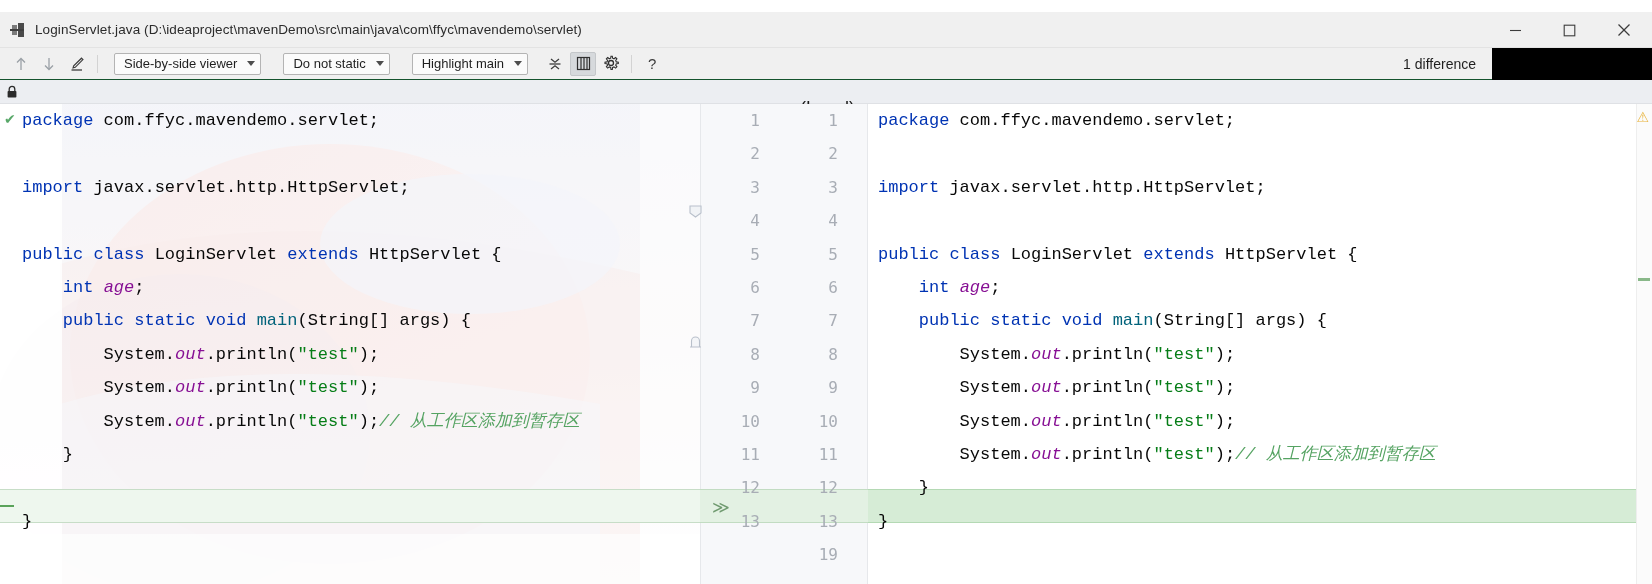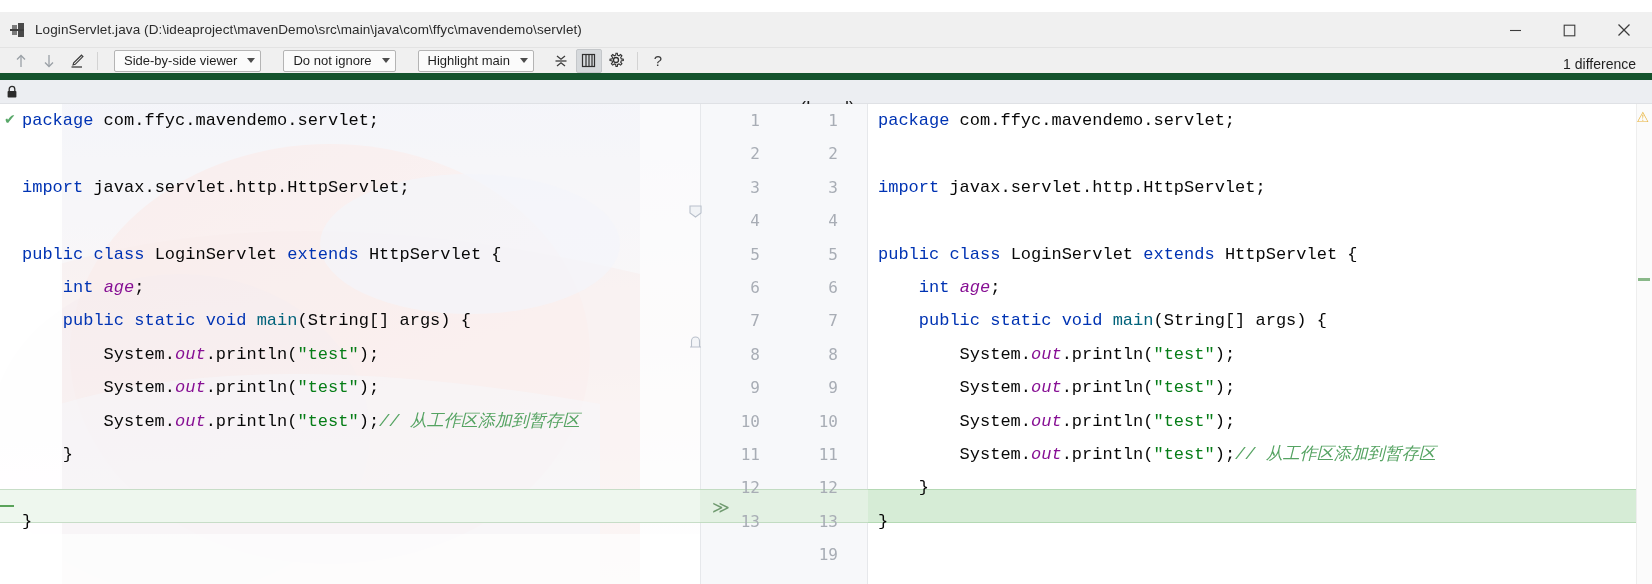--- a/index.html
+++ b/index.html
@@ -52,24 +52,24 @@
     width: 54px; height: 36px;
     display: flex; align-items: center; justify-content: center;
     color: #3c3c3c;
   }
   .wbtn:last-child { width: 56px; }
   .wbtn svg { display: block; }
 
   
   .toolbar {
     position: absolute; left: 0; top: 36px;
-    width: 1652px; height: 32px;
+    width: 1492px; height: 32px;
     background: #f0f0f0;
     display: flex; align-items: center;
-    border-bottom: 7px solid #14532d;
+    border-bottom: 1px solid #14532d;
   }
   .tb-icon {
     width: 26px; height: 24px;
     display: flex; align-items: center; justify-content: center;
     margin: 0 1px;
     border-radius: 2px;
   }
   .tb-icon.first { margin-left: 8px; }
   .tb-icon.sel { background: #d6d9dc; border: 1px solid #c4c7ca; }
   .tb-sep {
@@ -312,21 +312,21 @@
     </div>
 
     <div class="tb-sep"></div>
 
     <div class="combo">
       <span>Side-by-side viewer</span>
       <span class="caret"></span>
     </div>
 
     <div class="combo" style="margin-left:22px">
-      <span>Do not ignore</span>
+      <span>Do not static</span>
       <span class="caret"></span>
     </div>
 
     <div class="combo" style="margin-left:22px">
       <span>Highlight main</span>
       <span class="caret"></span>
     </div>
 
     <div class="tb-icon" style="margin-left:14px">
       <svg width="16" height="16" viewBox="0 0 16 16">

